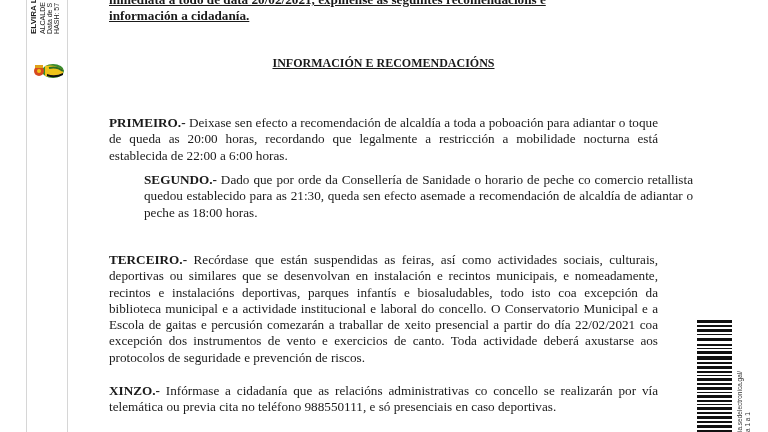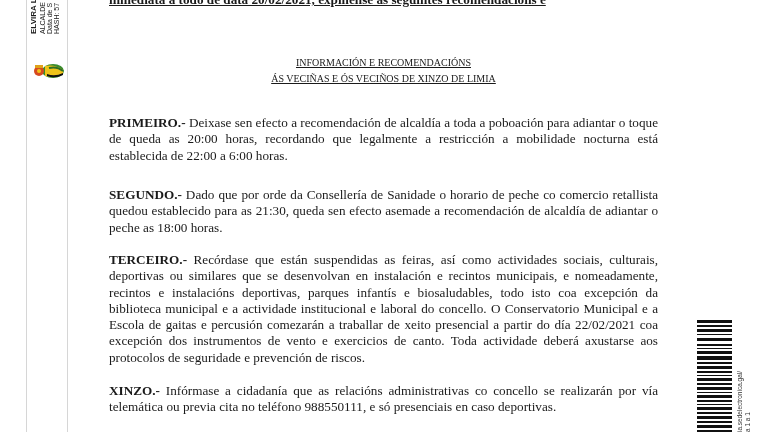--- a/index.html
+++ b/index.html
@@ -66,36 +66,36 @@
       line-height: 16.3px;
       text-align: justify;
       text-align-last: left;
     }
     .title {
       position: absolute;
       left: 109px;
       top: 55px;
       width: 549px;
       text-align: center;
-      font-weight: normal;
+      font-weight: bold;
       text-decoration: underline;
-      font-size: 10px;
+      font-size: 12px;
       line-height: 16.3px;
     }
     .para {
       position: absolute;
       left: 109px;
       width: 549px;
       text-align: justify;
       font-size: 13.2px;
       line-height: 16.3px;
     }
     .para b { font-weight: bold; }
     .p1 { top: 115px; }
-    .p2 { top: 187px; }
+    .p2 { top: 172px; margin-left: 35px; }
     .p3 { top: 252px; }
     .p4 { top: 383px; }
 
     
     .barcode {
       position: absolute;
       left: 697px;
       top: 320px;
       width: 35px;
       height: 112px;
@@ -140,25 +140,25 @@
     <path d="M14 12 Q22 15 30 11 L30 13 Q22 17 14 14 Z" fill="#111"></path>
     <path d="M16 6 Q24 4 30 9" stroke="#2e6f25" stroke-width="2" fill="none"></path>
     <circle cx="6" cy="9" r="5" fill="#d64a1f"></circle>
     <rect x="2" y="3" width="8" height="3" fill="#e0a11a"></rect>
     <circle cx="6" cy="9" r="2" fill="#f0c419"></circle>
   </svg>
 </div>
 
 <div class="intro">
   <div>inmediata a todo de data 20/02/2021, expíñense as seguintes recomendacións e</div>
+  <div>información a cidadanía.</div>
 </div>
 
 <div class="title">
   <div>INFORMACIÓN E RECOMENDACIÓNS</div>
-  <div>ÁS VECIÑAS E ÓS VECIÑOS DE XINZO DE LIMIA</div>
 </div>
 
 <div class="para p1">
   <b>PRIMEIRO.-</b><span> Deixase sen efecto a recomendación de alcaldía a toda a poboación para  adiantar o toque de queda as 20:00 horas, recordando que legalmente a restricción a mobilidade nocturna está  establecida de 22:00 a 6:00 horas.</span>
 </div>
 
 <div class="para p2">
   <b>SEGUNDO.-</b><span> Dado que por orde da Consellería de Sanidade o horario de peche co comercio retallista quedou establecido para as 21:30, queda sen efecto asemade a recomendación de alcaldía de adiantar o peche as 18:00 horas.</span>
 </div>
 

